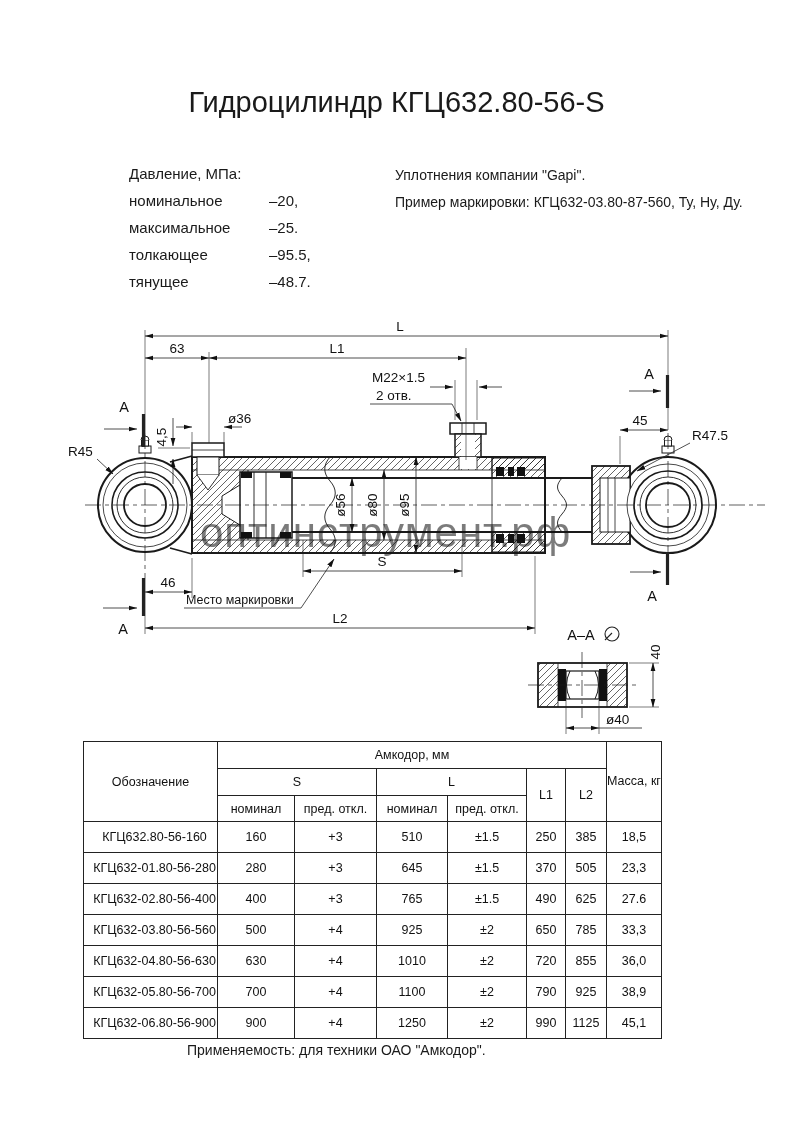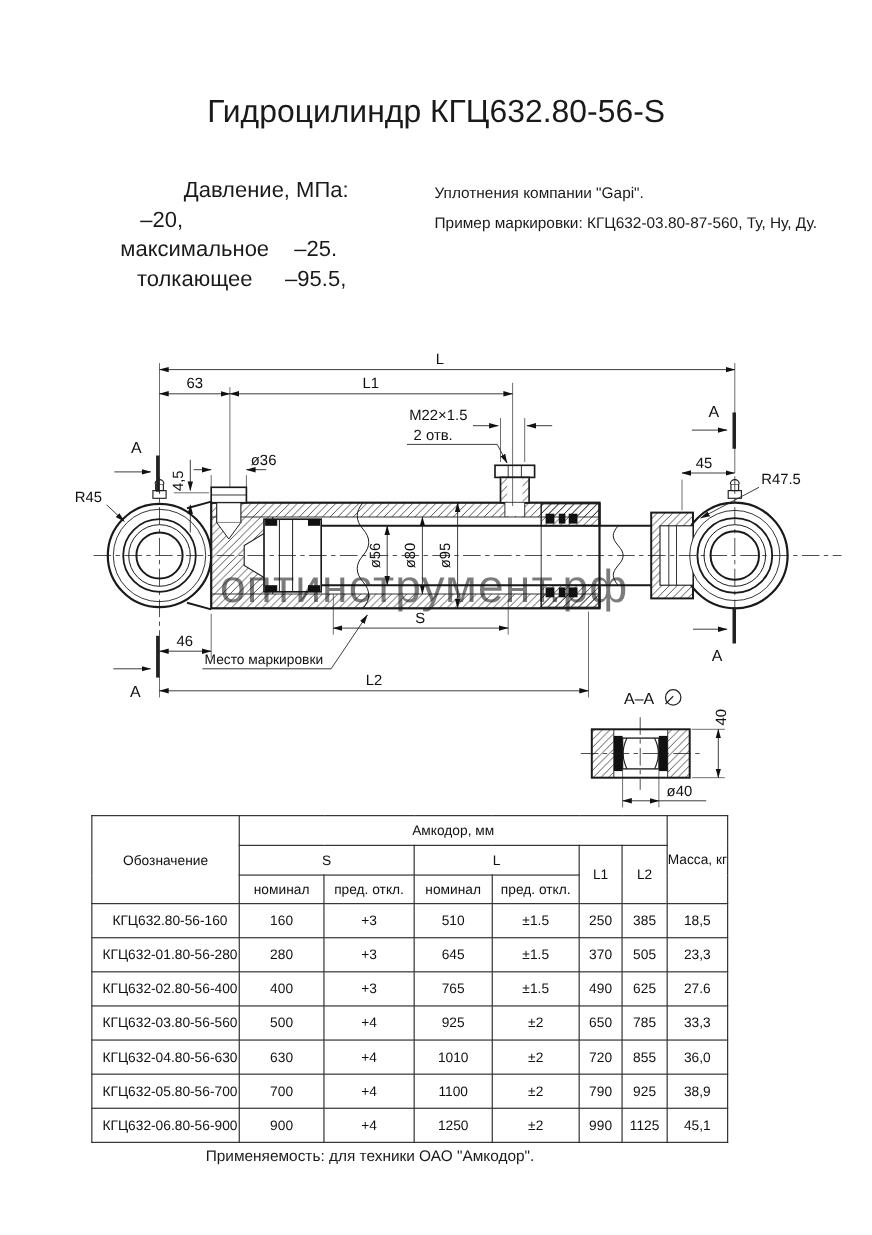--- a/index.html
+++ b/index.html
@@ -1,20 +1,20 @@
 <!DOCTYPE html>
 <html><head>
 <meta charset="utf-8">
 <style>
   html,body{margin:0;padding:0;background:#fff;}
   #page{position:relative;width:793px;height:1123px;background:#ffffff;overflow:hidden;
         font-family:"Liberation Sans",sans-serif;color:#1a1a1a;}
   .title{position:absolute;left:0;top:86px;width:793px;text-align:center;
          font-size:29px;letter-spacing:0px;}
-  .specs-left{position:absolute;left:107px;top:160px;width:270px;font-size:20px;line-height:27px;text-align:center;}
+  .specs-left{position:absolute;left:129px;top:160px;width:270px;font-size:15px;line-height:27px;}
   .spec-row{display:flex;}
   .spec-row .lbl{width:140px;}
   .spec-row .val{width:80px;}
   .specs-right{position:absolute;left:395px;top:162px;width:380px;font-size:14px;line-height:27px;}
   svg text{font-family:"Liberation Sans",sans-serif;fill:#111;}
   .dwg{position:absolute;left:0;top:310px;}
   table.spec{position:absolute;left:83px;top:741px;border-collapse:collapse;table-layout:fixed;
              font-size:12.5px;color:#111;}
   table.spec th,table.spec td{border:1px solid #222;padding:0;text-align:center;font-weight:normal;
              overflow:hidden;white-space:nowrap;}
@@ -27,29 +27,34 @@
 </head>
 <body>
 
 <div id="page">
 
   <div class="title">Гидроцилиндр КГЦ632.80-56-S</div>
 
   <div class="specs-left">
     <div>Давление, МПа:</div>
     <div class="spec-row">
+      <span class="lbl">номинальное</span>
       <span class="val">–20,</span>
     </div>
     <div class="spec-row">
       <span class="lbl">максимальное</span>
       <span class="val">–25.</span>
     </div>
     <div class="spec-row">
       <span class="lbl">толкающее</span>
       <span class="val">–95.5,</span>
+    </div>
+    <div class="spec-row">
+      <span class="lbl">тянущее</span>
+      <span class="val">–48.7.</span>
     </div>
   </div>
 
   <div class="specs-right">
     <div>Уплотнения компании "Gapi".</div>
     <div>Пример маркировки: КГЦ632-03.80-87-560, Ту, Ну, Ду.</div>
   </div>
 
   <svg class="dwg" width="793" height="432" viewBox="0 310 793 432">
     <defs>

